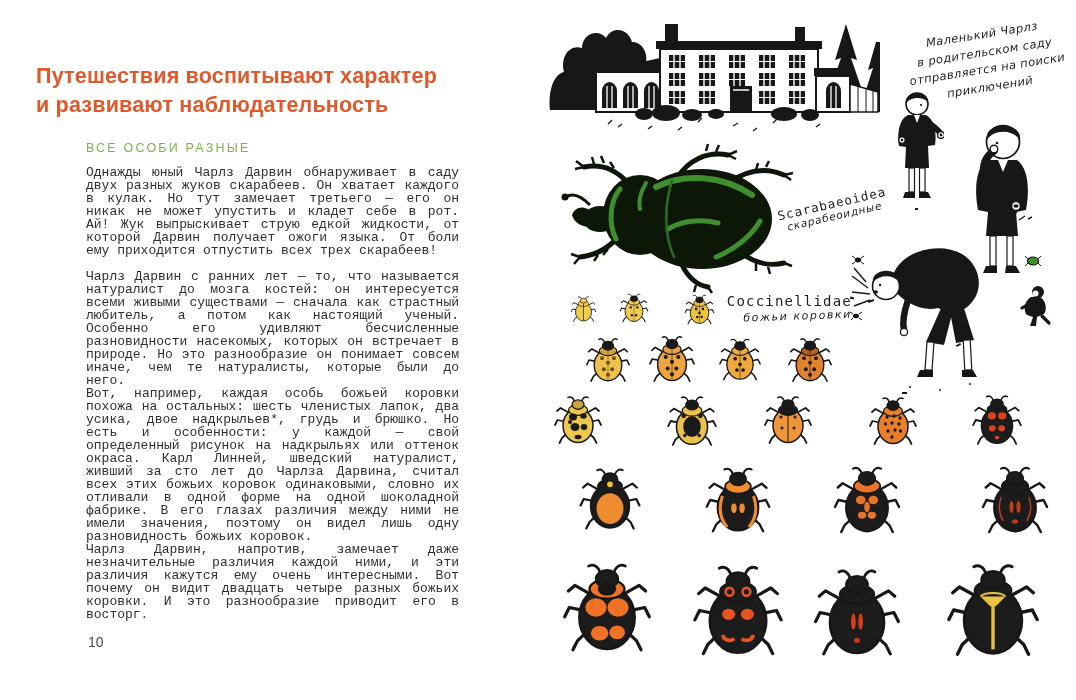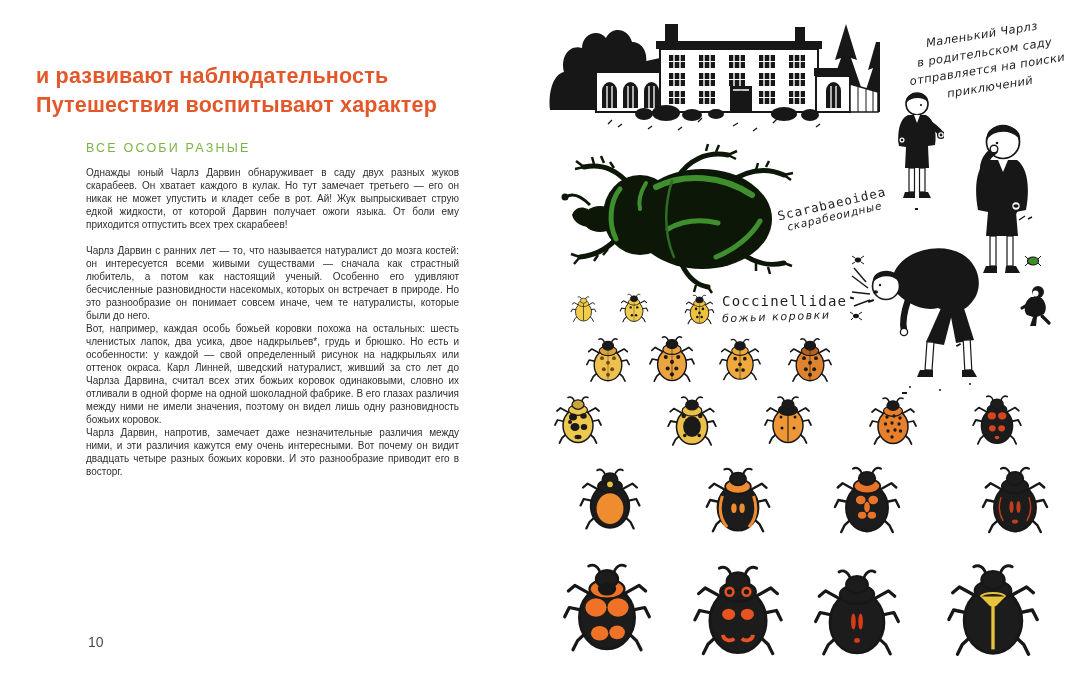--- a/index.html
+++ b/index.html
@@ -4,55 +4,55 @@
 <style>
   html,body{margin:0;padding:0;background:#ffffff;}
   .spread{position:relative;width:1076px;height:700px;background:#ffffff;overflow:hidden;
           font-family:"Liberation Sans",sans-serif;color:#2f2f2f;}
   
   .title{position:absolute;left:36px;top:62px;font-size:21.5px;line-height:29px;font-weight:bold;
          color:#e2582a;letter-spacing:.2px;}
   .heading{position:absolute;left:86px;top:141px;font-size:12.5px;font-weight:normal;
            letter-spacing:2.2px;color:#7ab544;}
   .bodytext{position:absolute;left:86px;top:166px;width:373px;
-            font-family:Liberation Sans, sans-serif;font-size:10px;line-height:13px;
+            font-family:Liberation Mono, monospace;font-size:13px;line-height:13px;
             text-align:justify;color:#2f2f2f;}
   .bodytext p{margin:0;}
   .bodytext p.gap{margin-bottom:13px;}
   .pagenum{position:absolute;left:88px;top:634px;font-size:14px;color:#4a4a4a;}
   
   .abs{position:absolute;}
   .hand{font-family:"DejaVu Sans",sans-serif;font-style:italic;color:#1d1d1d;}
   .caption{left:894px;top:26px;width:184px;text-align:center;transform:rotate(-9deg);
            font-size:11.5px;line-height:17.5px;letter-spacing:.4px;}
   .scarab-label{left:768px;top:196px;width:130px;transform:rotate(-13deg);text-align:center;}
   .scarab-label .lat{font-size:12.5px;letter-spacing:1px;font-style:normal;font-family:"DejaVu Sans Mono",monospace;}
   .scarab-label .rus{font-size:10.5px;letter-spacing:.8px;margin-top:-1px;}
-  .cocci-label{left:722px;top:293px;width:130px;text-align:left;}
+  .cocci-label{left:722px;top:293px;width:130px;text-align:right;}
   .cocci-label .lat{font-size:14px;letter-spacing:1.2px;font-style:normal;font-family:"DejaVu Sans Mono",monospace;}
   .cocci-label .rus{font-size:11px;letter-spacing:1.6px;margin-top:1px;transform:rotate(-2deg);}
   .speck{position:absolute;background:#171717;}
 </style>
 </head>
 <body>
 
 <div class="spread">
 
   <div class="title">
+    <div>Путешествия воспитывают характер</div>
     <div>и развивают наблюдательность</div>
-    <div>Путешествия воспитывают характер</div>
   </div>
 
   <div class="heading">ВСЕ ОСОБИ РАЗНЫЕ</div>
 
   <div class="bodytext">
     <p class="gap">Однажды юный Чарлз Дарвин обнаруживает в саду двух разных жуков скарабеев. Он хватает каждого в кулак. Но тут замечает третьего — его он никак не может упустить и кладет себе в рот. Ай! Жук выпрыскивает струю едкой жидкости, от которой Дарвин получает ожоги языка. От боли ему приходится отпустить всех трех скарабеев!</p>
     <p>Чарлз Дарвин с ранних лет — то, что называется натуралист до мозга костей: он интересуется всеми живыми существами — сначала как страстный любитель, а потом как настоящий ученый. Особенно его удивляют бесчисленные разновидности насекомых, которых он встречает в природе. Но это разнообразие он понимает совсем иначе, чем те натуралисты, которые были до него.</p>
     <p>Вот, например, каждая особь божьей коровки похожа на остальных: шесть членистых лапок, два усика, двое надкрыльев*, грудь и брюшко. Но есть и особенности: у каждой — свой определенный рисунок на надкрыльях или оттенок окраса. Карл Линней, шведский натуралист, живший за сто лет до Чарлза Дарвина, считал всех этих божьих коровок одинаковыми, словно их отливали в одной форме на одной шоколадной фабрике. В его глазах различия между ними не имели значения, поэтому он видел лишь одну разновидность божьих коровок.</p>
-    <p>Чарлз Дарвин, напротив, замечает даже незначительные различия между ними, и эти различия кажутся ему очень интересными. Вот почему он видит двадцать четыре разных божьих коровки. И это разнообразие приводит его в восторг.</p>
+    <p>Чарлз Дарвин, напротив, замечает даже незначительные различия каждой ними, и эти различия кажутся ему очень интересными. Вот почему он видит двадцать четыре разных божьих коровки. И это разнообразие приводит его в восторг.</p>
   </div>
 
   <div class="pagenum">10</div>
 
   <svg class="abs" style="left:548px;top:12px;" width="332" height="126" viewBox="0 0 332 126">
     <defs>
       <g id="win">
         <rect width="16" height="13" fill="#171717"></rect>
         <path d="M5,0 v13 M11,0 v13" stroke="#ffffff" stroke-width="1.4"></path>
         <path d="M0,6.5 h16" stroke="#ffffff" stroke-width="1"></path>

